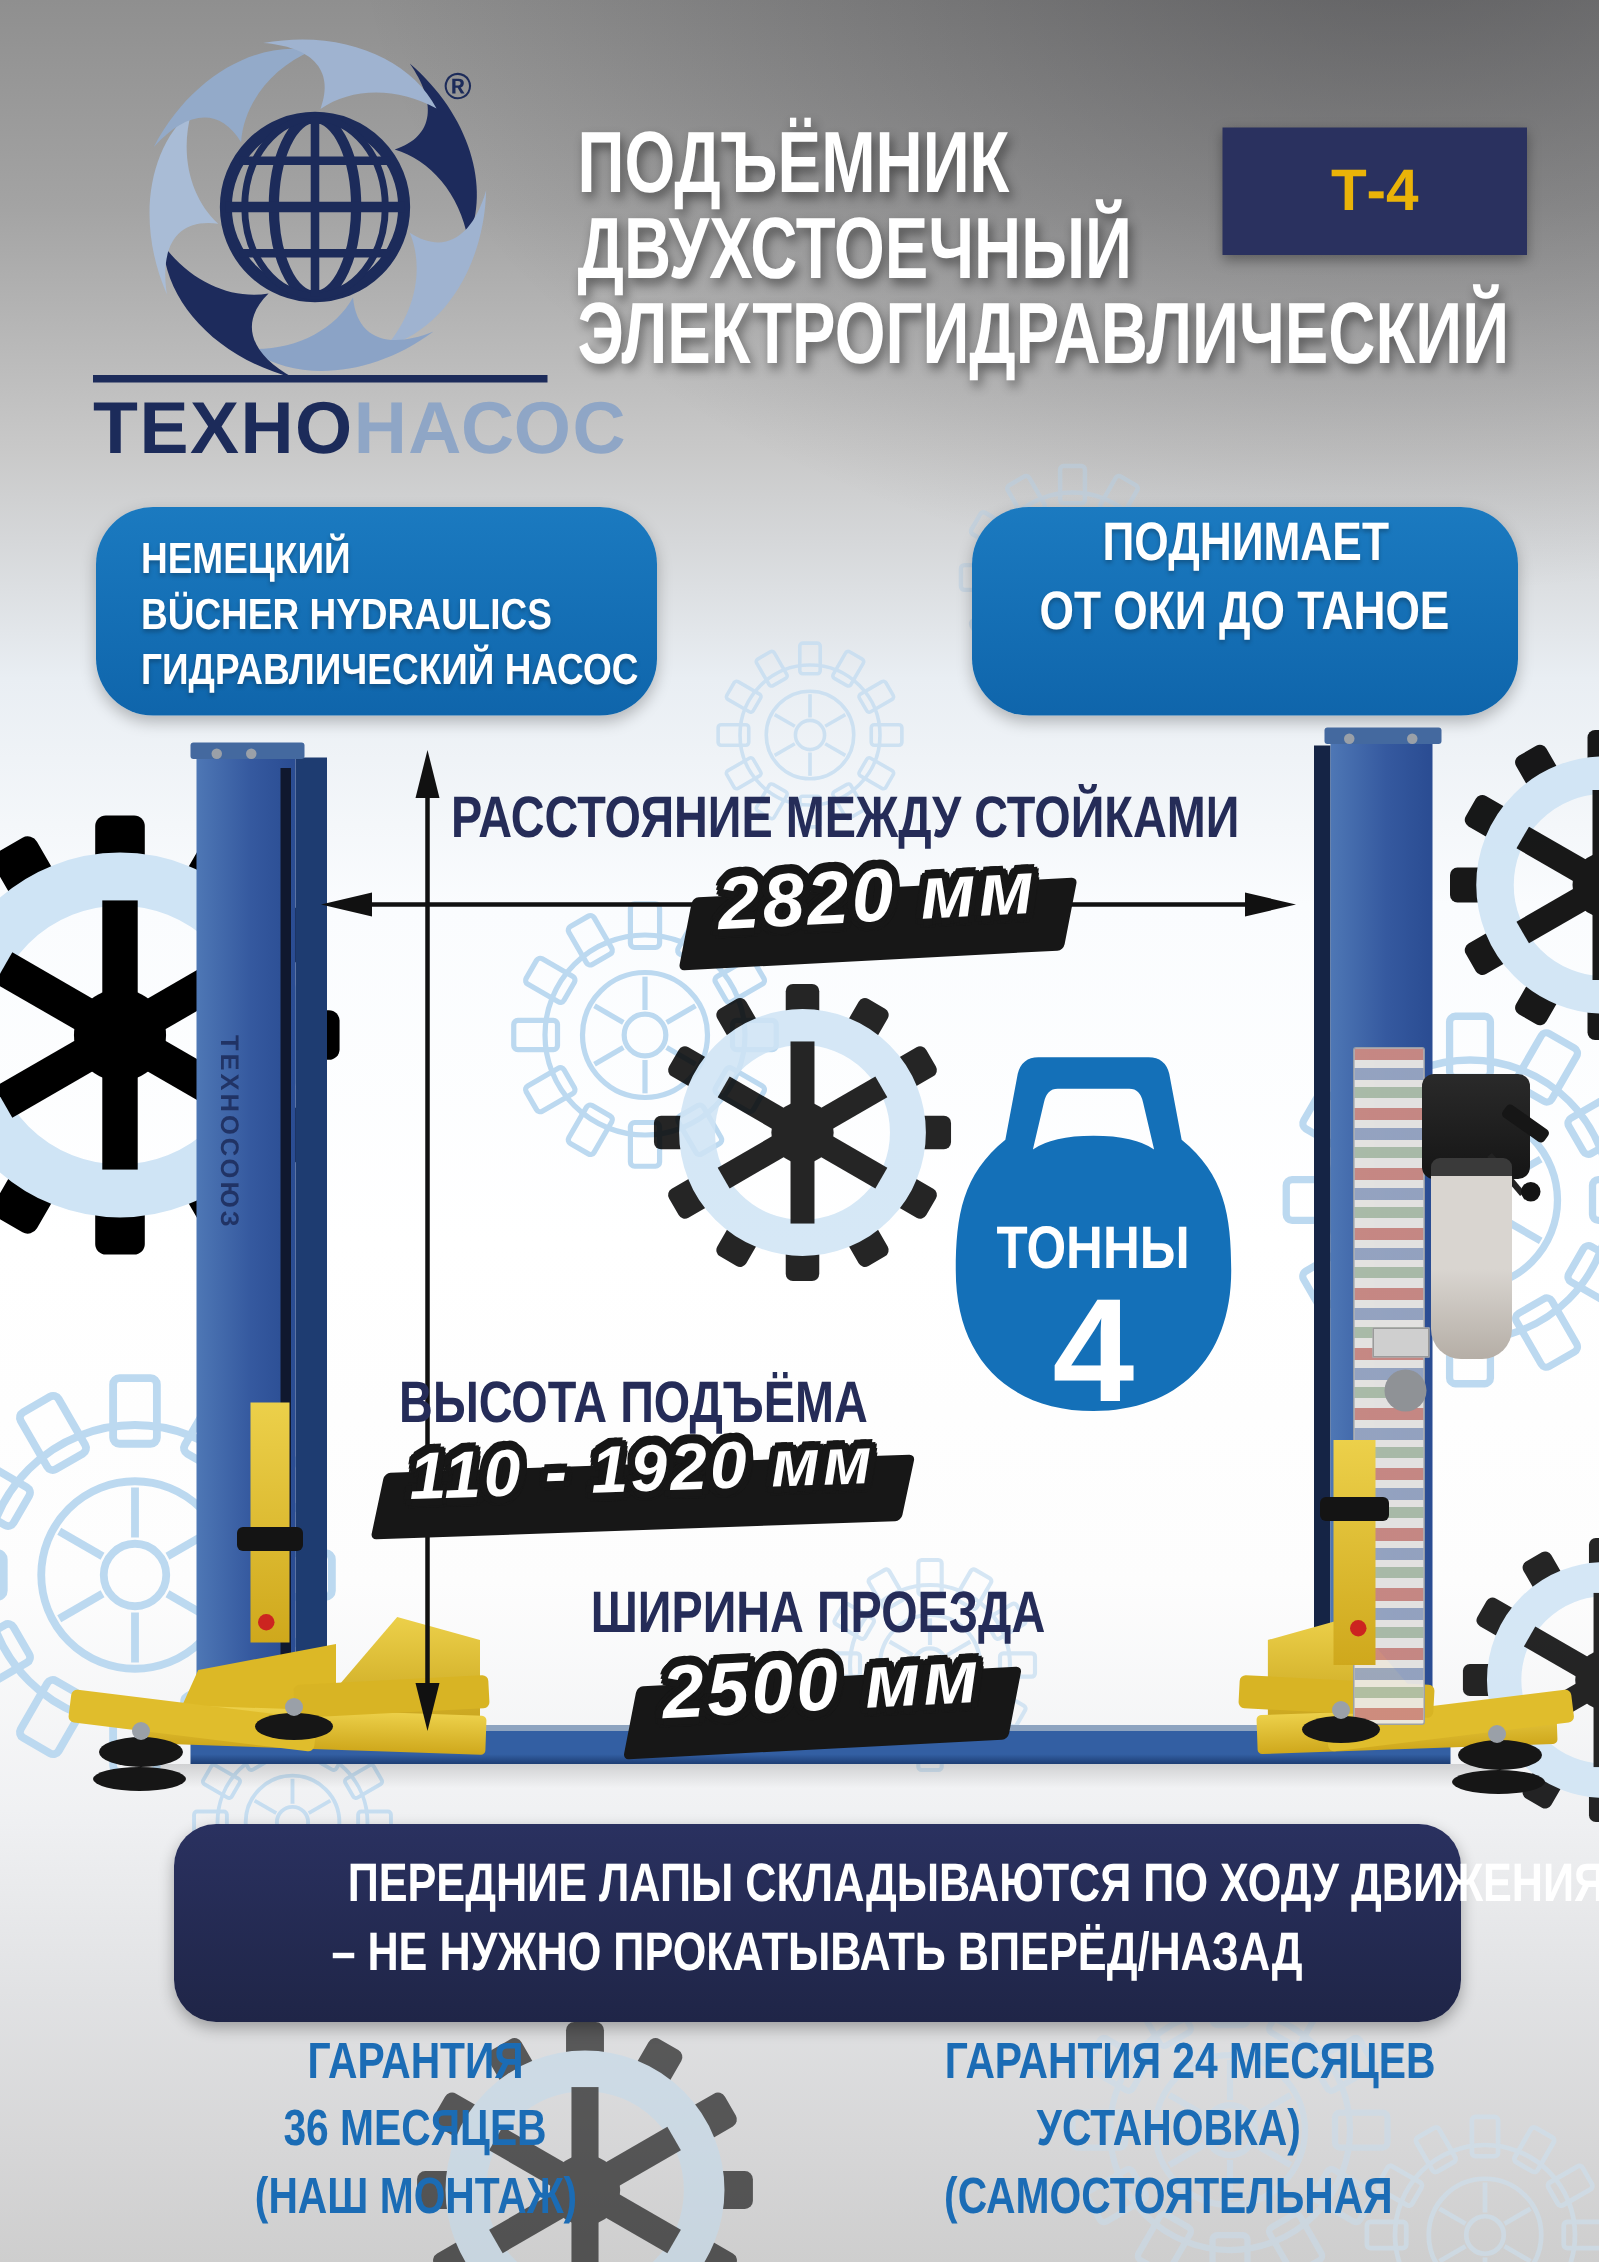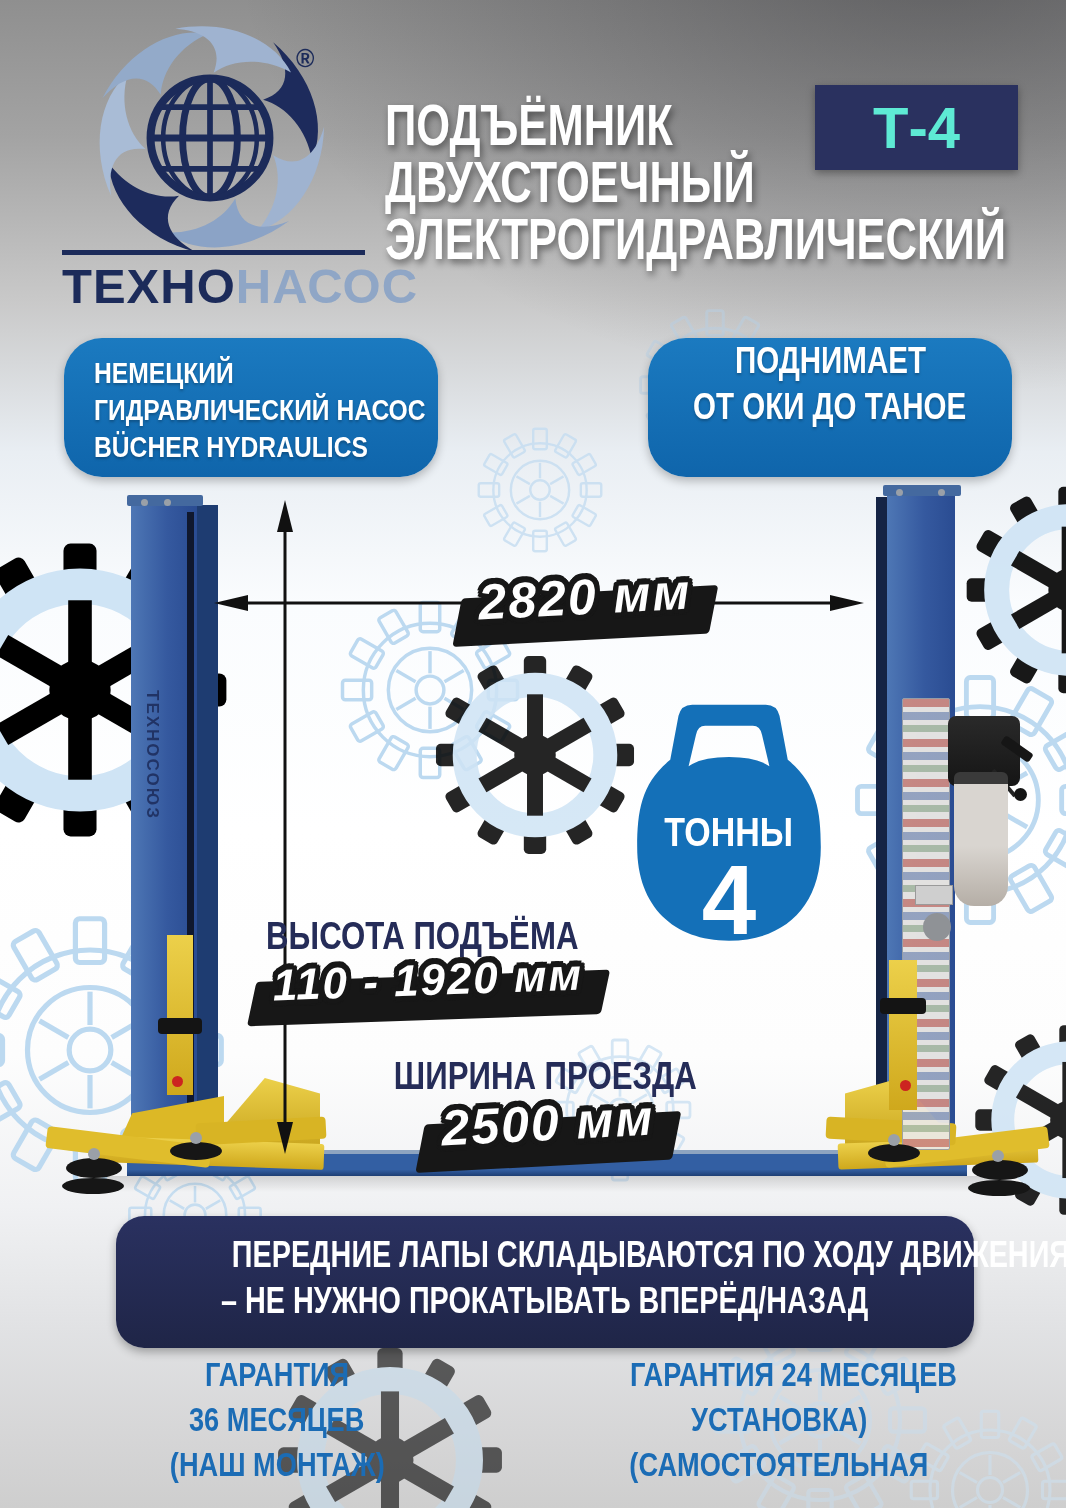--- a/index.html
+++ b/index.html
@@ -9,22 +9,22 @@
     background:
       radial-gradient(120% 55% at 88% -4%, rgba(25,25,30,.40), rgba(0,0,0,0) 55%),
       linear-gradient(180deg,#8f8f8f 0%,#a3a3a3 9%,#c9c9c9 20%,#e9eef3 30%,#fafcfe 40%,#ffffff 55%,#fdfdfd 70%,#f0f1f3 80%,#e1e2e4 88%,#d6d6d7 95%,#cecece 100%);
   }
   .abs{position:absolute;}
   
   .cnL{display:inline-block;white-space:nowrap;transform:scaleX(var(--sx,.78));transform-origin:0 50%;}
   .cnC{display:inline-block;white-space:nowrap;transform:scaleX(var(--sx,.8));transform-origin:50% 50%;}
   
   .title-line{font-weight:bold;color:#fff;font-size:58px;line-height:57px;text-shadow:3px 4px 8px rgba(0,0,0,.45);}
-  .model-badge{background:#2a315f;color:#5eead4;display:flex;align-items:center;justify-content:center;
-    font-weight:bold;font-size:58px;box-shadow:0 3px 8px rgba(0,0,0,.35);}
+  .model-badge{background:#2a315f;color:#eab308;display:flex;align-items:center;justify-content:center;
+    font-weight:bold;font-size:39px;box-shadow:0 3px 8px rgba(0,0,0,.35);}
   .wordmark{font-weight:bold;font-size:49px;letter-spacing:1px;}
   .wm1{color:#1c2b5a;margin-top:12px;} .wm2{color:#8fa6c6;}
   .regmark{color:#1c2b5a;font-size:25px;font-weight:bold;}
   .logo-divider{background:#1c2b5a;}
   
   .pill{background:linear-gradient(180deg,#1b7ac0,#0f65ab);border-radius:38px;box-shadow:0 4px 10px rgba(0,0,0,.25);color:#fff;font-weight:bold;}
   .pill .ln{text-shadow:0 2px 3px rgba(0,0,0,.25);text-decoration:underline;}
   
   .speclabel{font-weight:bold;color:#252c58;font-size:39px;line-height:40px;text-align:center;width:100%;}
   .sticker{position:relative;display:inline-block;font-style:italic;font-weight:bold;color:#fff;line-height:1;padding:6px 18px 10px;letter-spacing:2px;}
@@ -170,34 +170,34 @@
         <line x1="-44" y1="27" x2="44" y2="27" stroke-width="5"></line>
       </g>
     </svg>
   </div>
   <span class="abs regmark" style="left:296px;top:44px;">®</span>
   <div class="abs logo-divider" style="left:62px;top:250px;width:303px;height:5px;"></div>
   <div class="abs wordmark" style="left:62px;top:258px;">
     <span class="wm1">ТЕХНО</span><span class="wm2">НАСОС</span>
   </div>
 
-  <div class="abs" style="left:385px;top:96px;width:640px;">
+  <div class="abs" style="left:385px;top:80px;width:640px;">
     <div class="title-line"><span class="cnL" style="--sx:.75">ПОДЪЁМНИК</span></div>
     <div class="title-line"><span class="cnL" style="--sx:.75">ДВУХСТОЕЧНЫЙ</span></div>
     <div class="title-line"><span class="cnL" style="--sx:.75">ЭЛЕКТРОГИДРАВЛИЧЕСКИЙ</span></div>
   </div>
   <div class="abs model-badge" style="left:815px;top:85px;width:203px;height:85px;">
     <span>Т-4</span>
   </div>
 
   <div class="abs pill" style="left:64px;top:338px;width:374px;height:139px;">
     <div style="padding:17px 0 0 30px;font-size:29px;line-height:37px;">
       <div class="ln"><span class="cnL" style="--sx:.85">НЕМЕЦКИЙ</span></div>
+      <div class="ln"><span class="cnL" style="--sx:.85">BÜCHER HYDRAULICS</span></div>
       <div class="ln"><span class="cnL" style="--sx:.85">ГИДРАВЛИЧЕСКИЙ НАСОС</span></div>
-      <div class="ln"><span class="cnL" style="--sx:.85">BÜCHER HYDRAULICS</span></div>
     </div>
   </div>
   <div class="abs pill" style="left:648px;top:338px;width:364px;height:139px;">
     <div style="font-size:36px;line-height:46px;text-align:center;">
       <div class="ln"><span class="cnC" style="--sx:.82">ПОДНИМАЕТ</span></div>
       <div class="ln"><span class="cnC" style="--sx:.82">ОТ ОКИ ДО ТАНОЕ</span></div>
     </div>
   </div>
 
   <div class="abs lift" style="left:127px;top:1150px;width:840px;height:26px;background:linear-gradient(180deg,#8ea4c0 0 4px,#335fa3 4px 75%,#1d3e74);"></div>
@@ -261,20 +261,23 @@
       <polygon points="285,500 277,532 293,532" fill="#111"></polygon>
       <polygon points="285,1154 277,1122 293,1122" fill="#111"></polygon>
     </g>
     <g>
       <line x1="232" y1="603" x2="848" y2="603" stroke="#111" stroke-width="3"></line>
       <polygon points="214,603 248,595 248,611" fill="#111"></polygon>
       <polygon points="864,603 830,595 830,611" fill="#111"></polygon>
     </g>
   </svg>
 
+  <div class="abs lblwrap" style="left:235px;top:526px;width:600px;">
+    <div class="speclabel"><span class="cnC" style="--sx:.8">РАССТОЯНИЕ МЕЖДУ СТОЙКАМИ</span></div>
+  </div>
   <div class="abs stwrap" style="left:400px;top:566px;width:370px;transform:rotate(-3deg);">
     <span class="sticker" style="font-size:50px;"><span class="txt">2820 мм</span></span>
   </div>
 
   <div class="abs lblwrap" style="left:122px;top:916px;width:600px;">
     <div class="speclabel"><span class="cnC" style="--sx:.8">ВЫСОТА ПОДЪЁМА</span></div>
   </div>
   <div class="abs stwrap" style="left:243px;top:952px;width:370px;transform:rotate(-2deg);">
     <span class="sticker" style="font-size:44px;"><span class="txt">110 - 1920 мм</span></span>
   </div>

